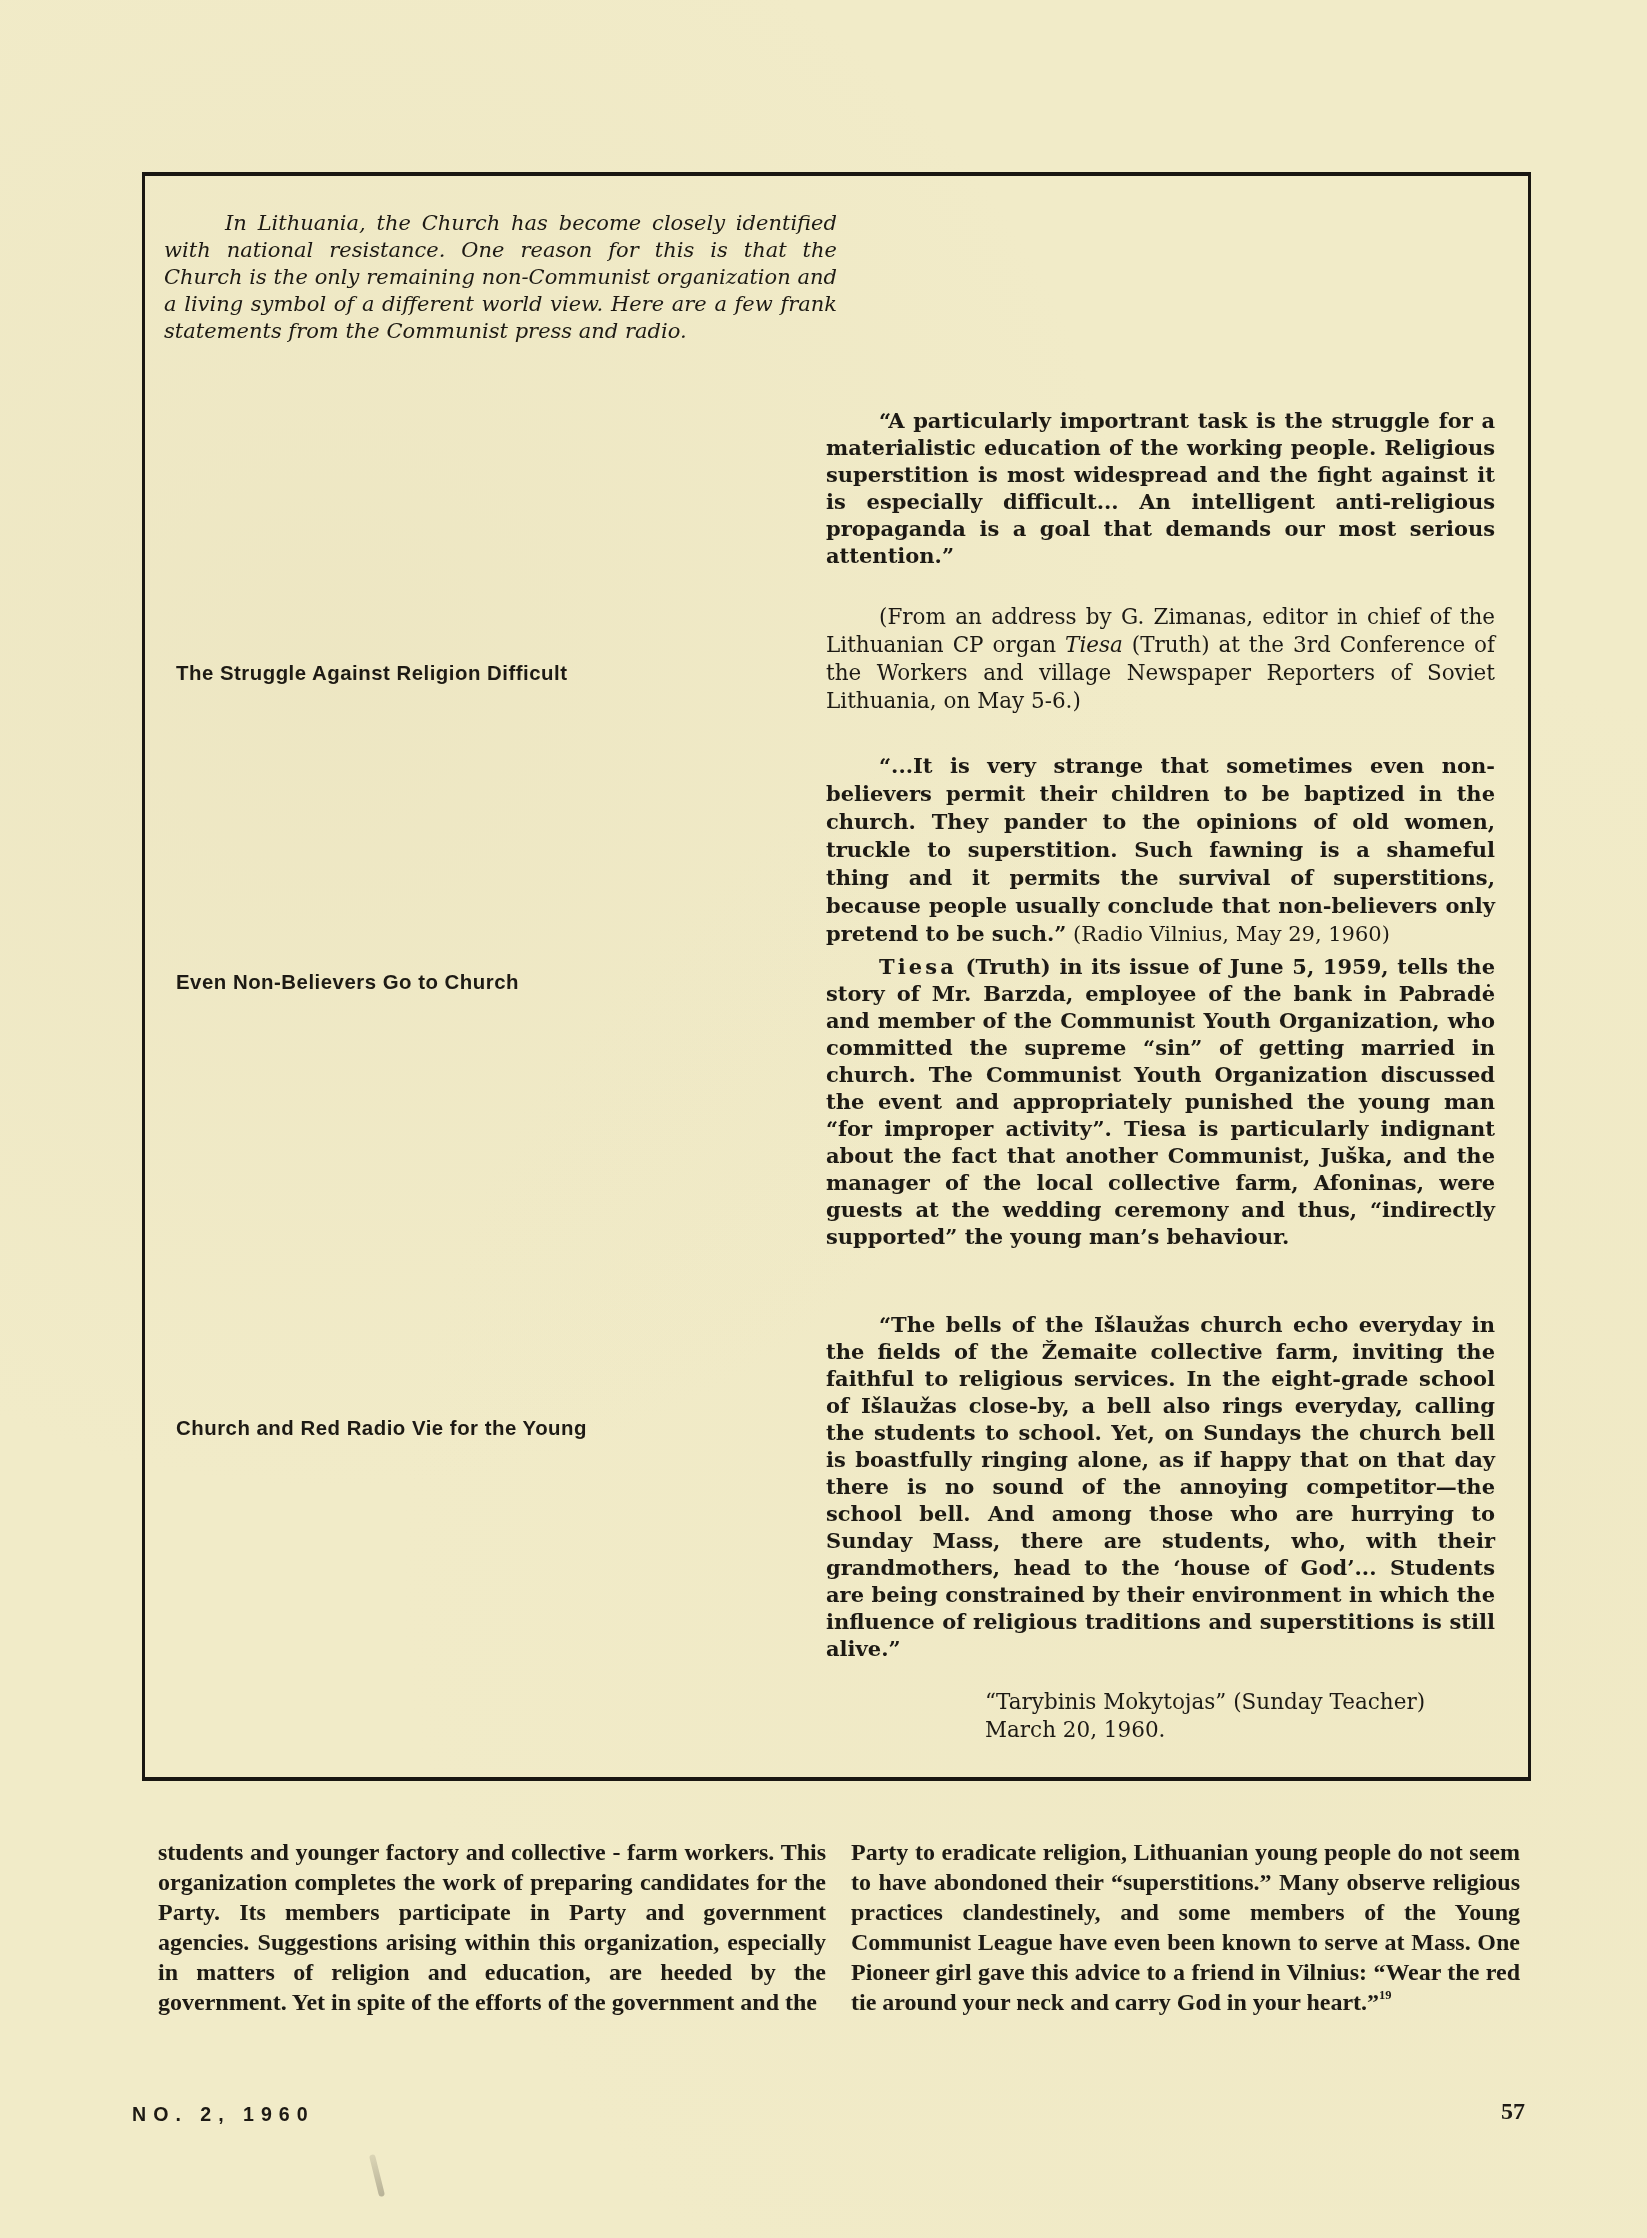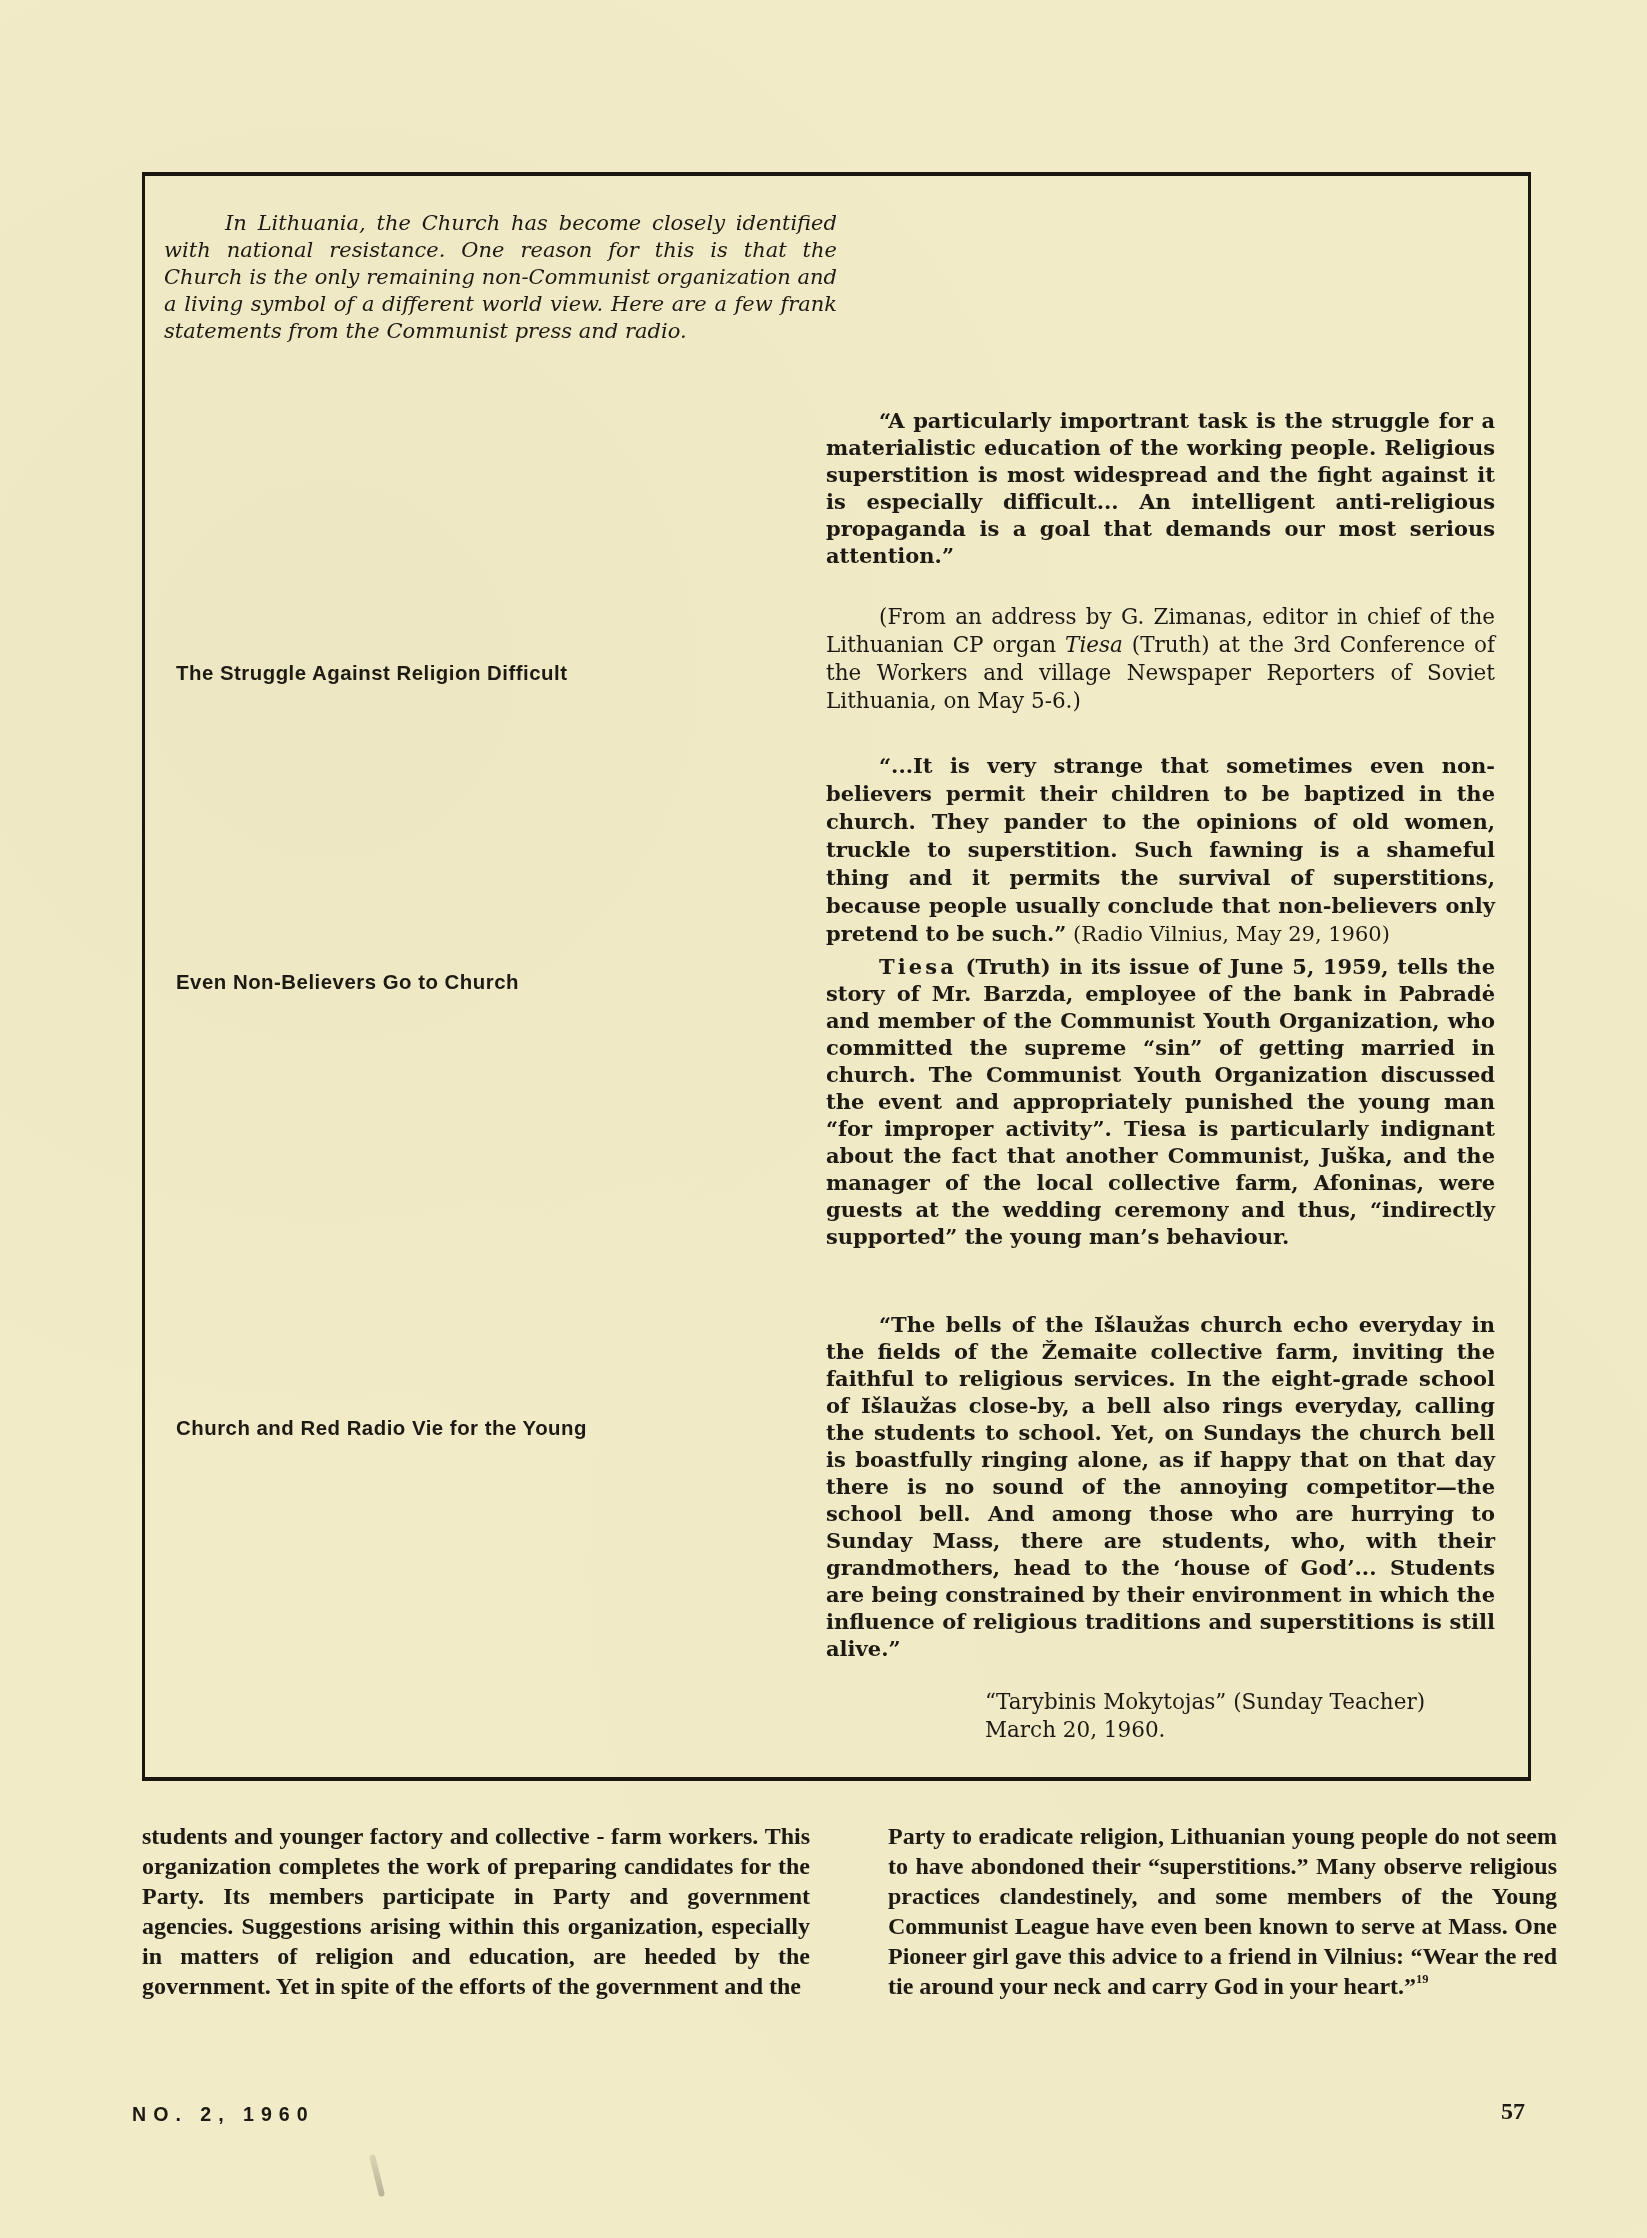--- a/index.html
+++ b/index.html
@@ -61,24 +61,24 @@
     .q3 { top: 953px; }
     .q4 { top: 1311px; }
     .q4src { left: 985px; width: 510px; top: 1688px; font-size: 21.5px; line-height: 28px; text-align: justify; }
     .spaced { letter-spacing: 3.1px; }
 
     .body-col {
       position: absolute; top: 1821px;
       font-family: "Liberation Serif", "DejaVu Serif", serif;
       font-weight: bold;
       font-size: 24px; line-height: 30px;
-      text-align: justify; margin: 0;
+      text-align: justify; margin: 16px;
     }
     .bl { left: 142px; width: 668px; }
-    .br { left: 888px; width: 669px; }
+    .br { left: 835px; width: 669px; }
     sup.fn { font-size: 12.5px; vertical-align: top; line-height: 1; position: relative; top: 1.6px; }
 
     .footer-left {
       position: absolute; left: 130px; top: 2101px;
       font-family: "Liberation Sans", "DejaVu Sans", sans-serif;
       font-weight: bold; font-size: 19.6px; letter-spacing: 7px;
       margin: 2px;
     }
     .footer-right {
       position: absolute; left: 1501px; top: 2098px;

